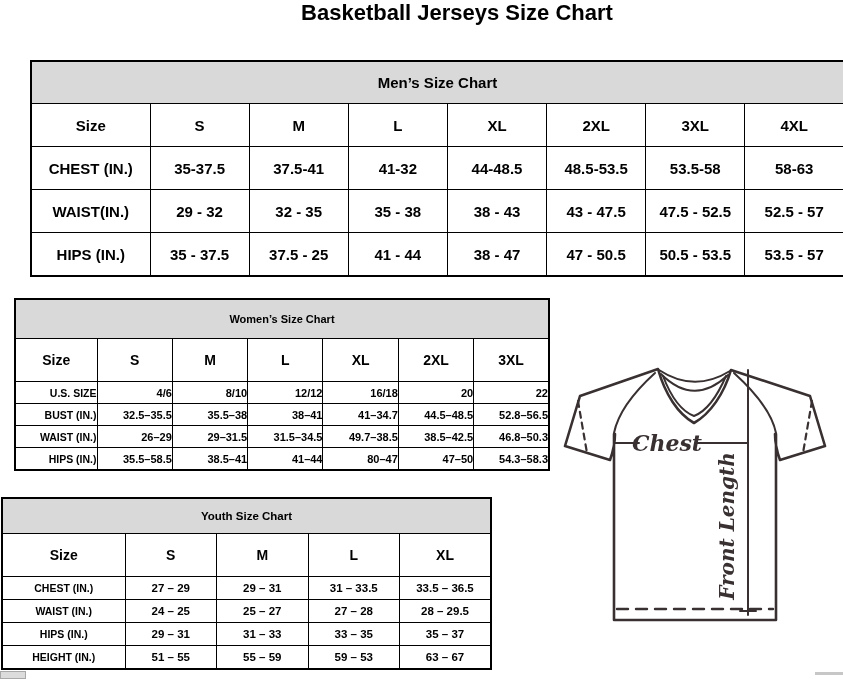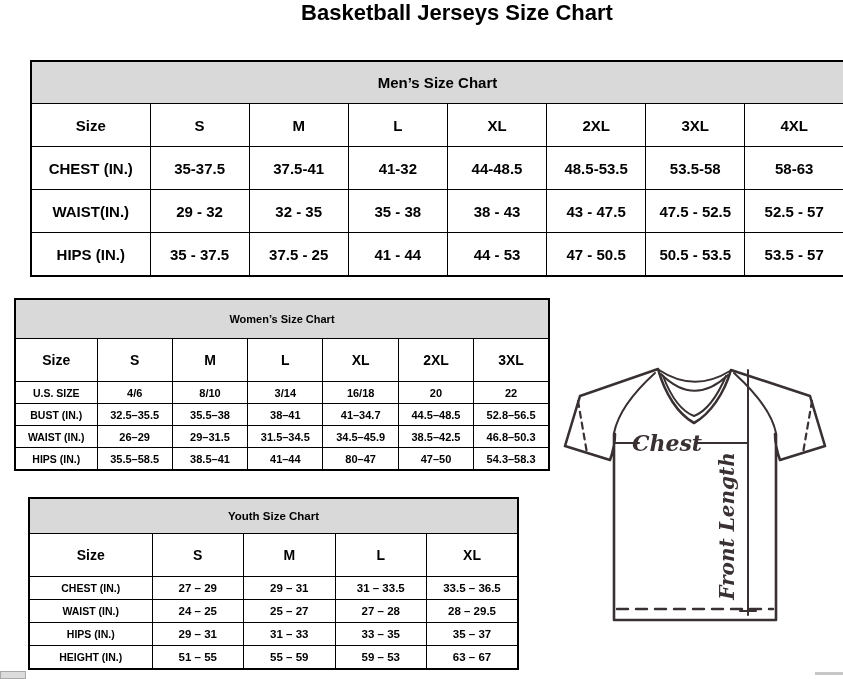--- a/index.html
+++ b/index.html
@@ -25,24 +25,24 @@
   .mens { left:14px; top:60px; width:815px; height:215px;padding-left:16px; }
   .mens td { font-size:15px; }
   .mens .title-row td { height:41px; }
   .mens .head-row td { height:42px; }
   .mens .data-row td { height:42px; }
   
   .womens { left:14px; top:298px; width:536px; height:122px; }
   .womens td { font-size:11px; }
   .womens .title-row td { height:38px; }
   .womens .head-row td { height:42px; font-size:14px; }
-  .womens .data-row td { height:21px; }
+  .womens .data-row td { height:21px;text-align:right; }
   .womens .row-label { font-size:10.5px; }
   
-  .youth { left:28px; top:497px; width:491px; height:171px; }
+  .youth { left:1px; top:497px; width:491px; height:171px; }
   .youth td { font-size:11.5px; }
   .youth .title-row td { height:34px; }
   .youth .head-row td { height:42px; font-size:14px; }
   .youth .data-row td { height:22px; }
   .youth .row-label { font-size:10.5px; }
   
   .jersey-wrap { left:558px; top:363px; width:276px; height:264px;text-align:right; }
   .diagram-text {
     font-family:"DejaVu Serif","Liberation Serif",serif;
     font-weight:bold; font-style:italic; fill:#383031;
@@ -105,21 +105,21 @@
       <td>38 - 43</td>
       <td>43 - 47.5</td>
       <td>47.5 - 52.5</td>
       <td>52.5 - 57</td>
     </tr>
     <tr class="data-row">
       <td class="row-label">HIPS (IN.)</td>
       <td>35 - 37.5</td>
       <td>37.5 - 25</td>
       <td>41 - 44</td>
-      <td>44 - 53</td>
+      <td>38 - 47</td>
       <td>47 - 50.5</td>
       <td>50.5 - 53.5</td>
       <td>53.5 - 57</td>
     </tr>
   </tbody>
     </table>
 </div>
 
 <div class="abs tbl womens">
   <table>
@@ -142,40 +142,40 @@
       <td>M</td>
       <td>L</td>
       <td>XL</td>
       <td>2XL</td>
       <td>3XL</td>
     </tr>
     <tr class="data-row">
       <td class="row-label">U.S. SIZE</td>
       <td>4/6</td>
       <td>8/10</td>
-      <td>3/14</td>
+      <td>12/12</td>
       <td>16/18</td>
       <td>20</td>
       <td>22</td>
     </tr>
     <tr class="data-row">
       <td class="row-label">BUST (IN.)</td>
       <td>32.5–35.5</td>
       <td>35.5–38</td>
       <td>38–41</td>
       <td>41–34.7</td>
       <td>44.5–48.5</td>
       <td>52.8–56.5</td>
     </tr>
     <tr class="data-row">
       <td class="row-label">WAIST (IN.)</td>
       <td>26–29</td>
       <td>29–31.5</td>
       <td>31.5–34.5</td>
-      <td>34.5–45.9</td>
+      <td>49.7–38.5</td>
       <td>38.5–42.5</td>
       <td>46.8–50.3</td>
     </tr>
     <tr class="data-row">
       <td class="row-label">HIPS (IN.)</td>
       <td>35.5–58.5</td>
       <td>38.5–41</td>
       <td>41–44</td>
       <td>80–47</td>
       <td>47–50</td>

